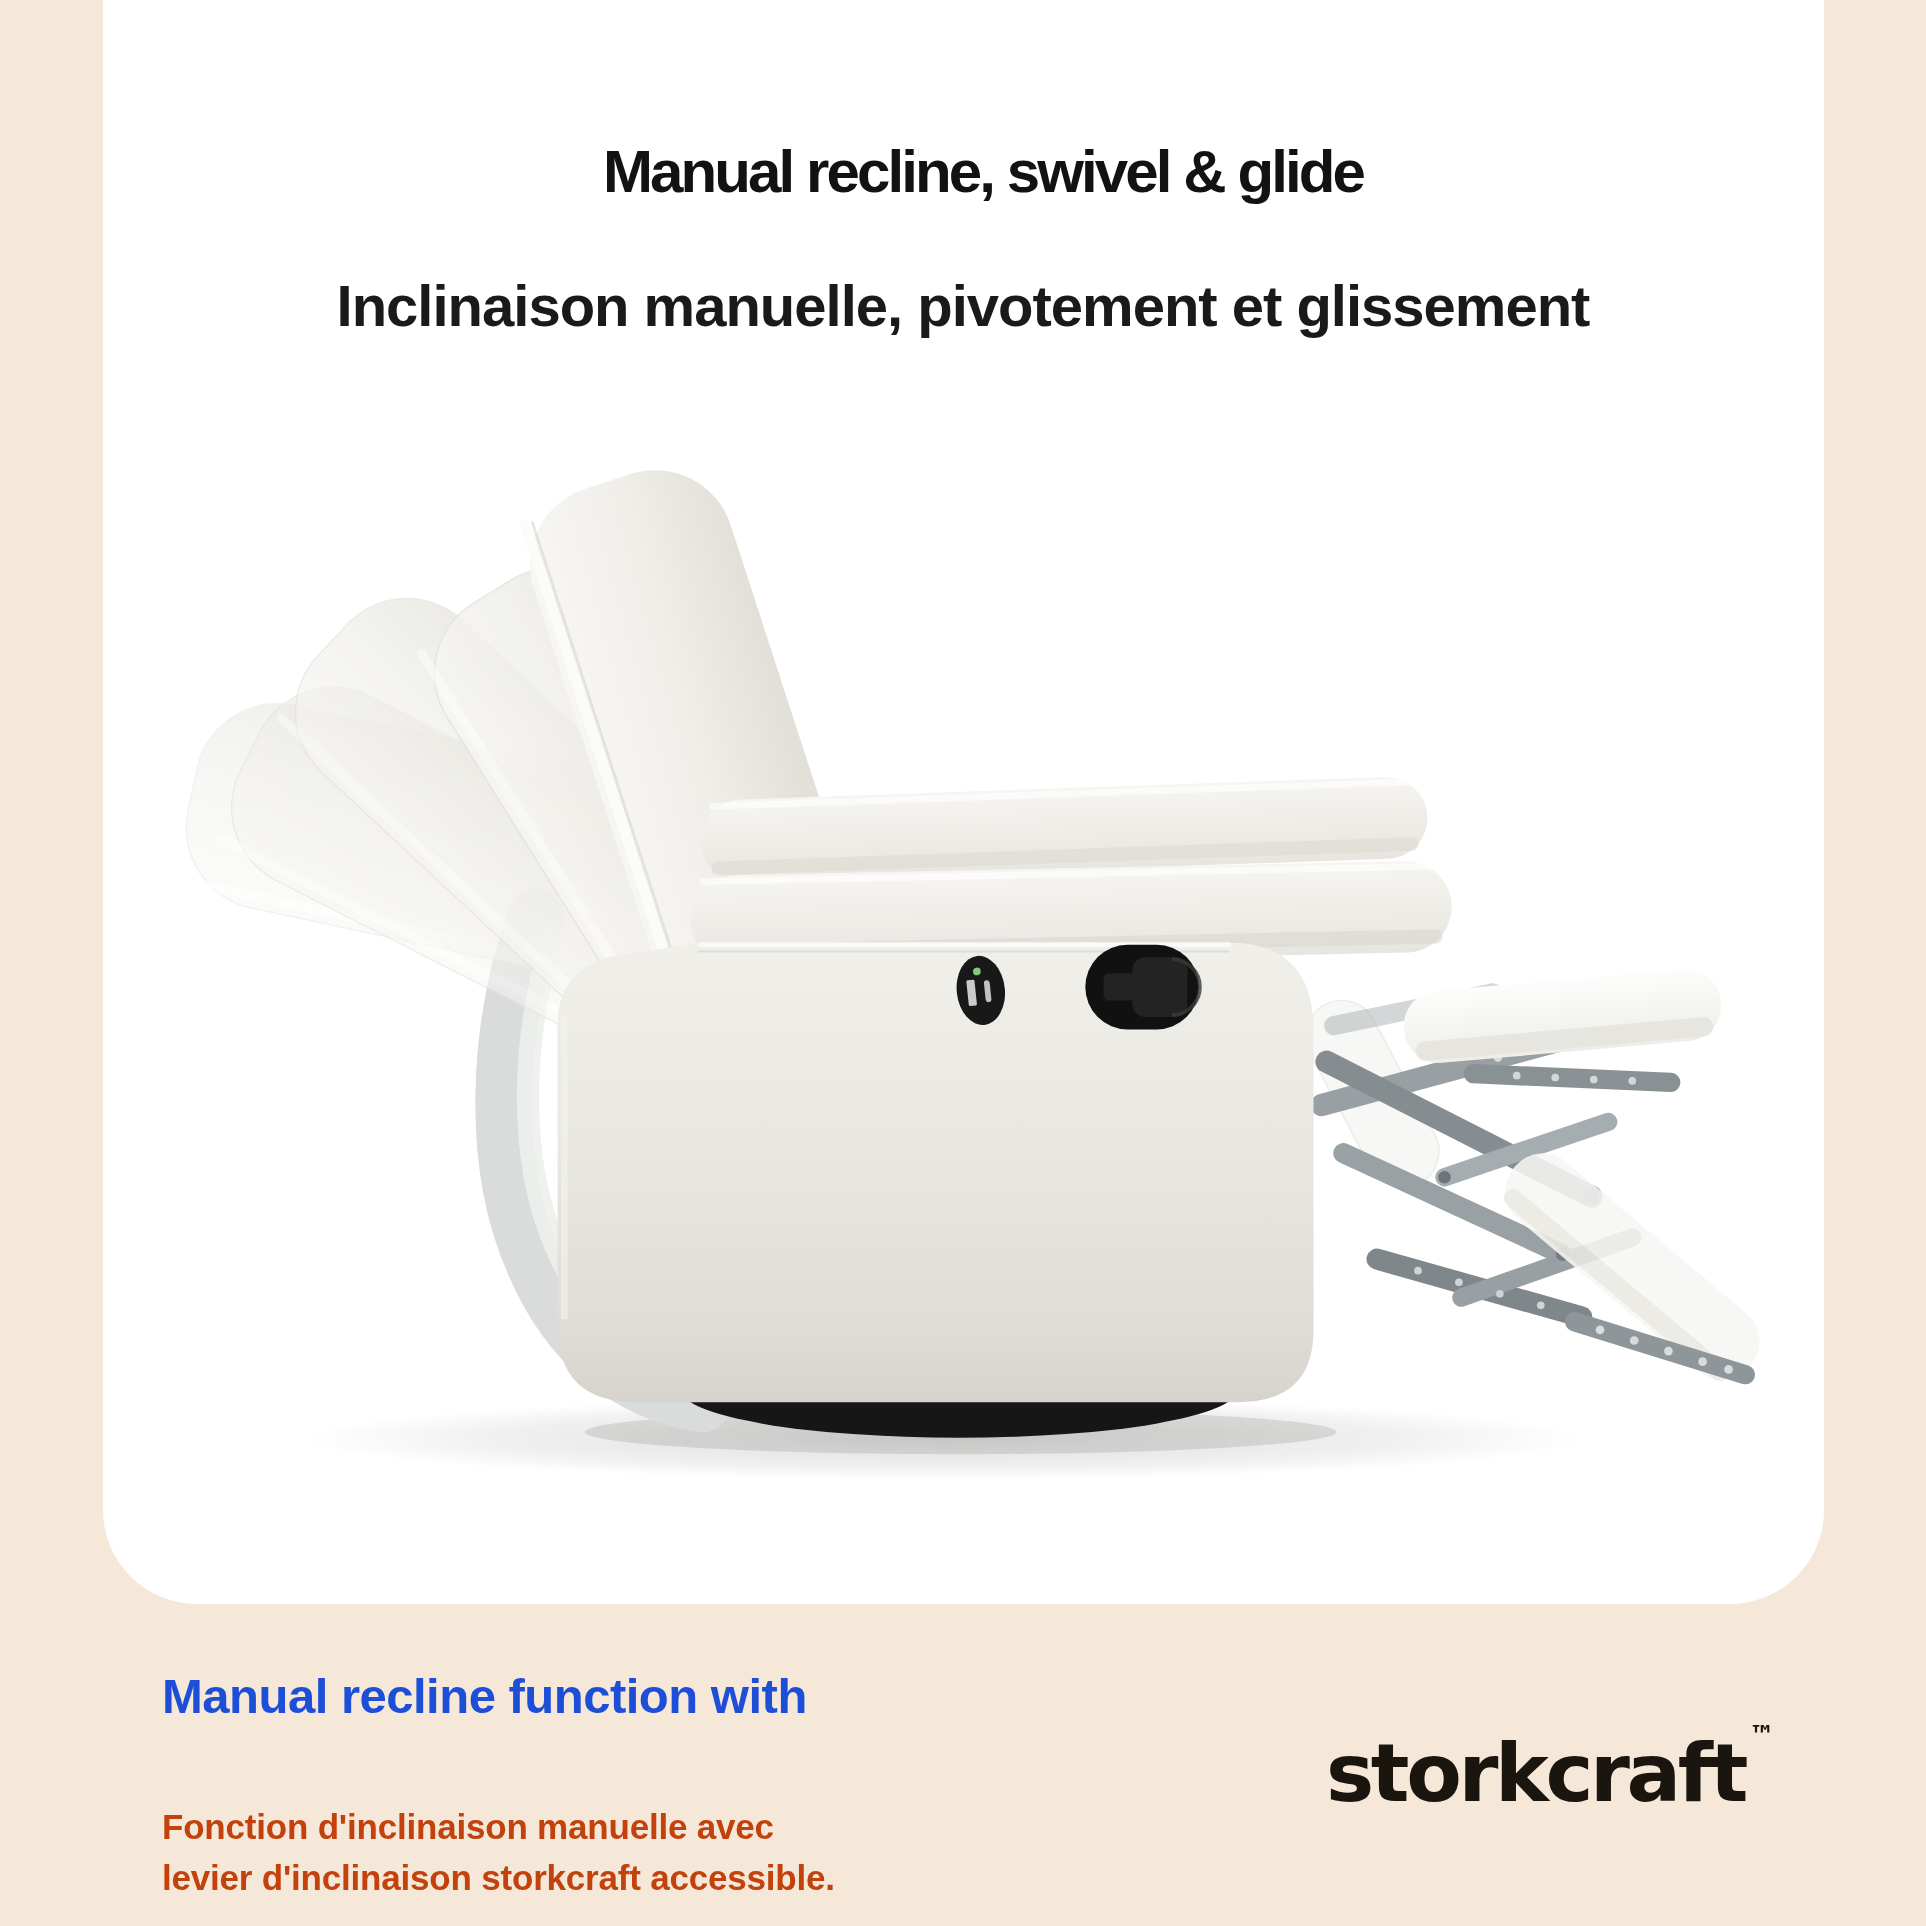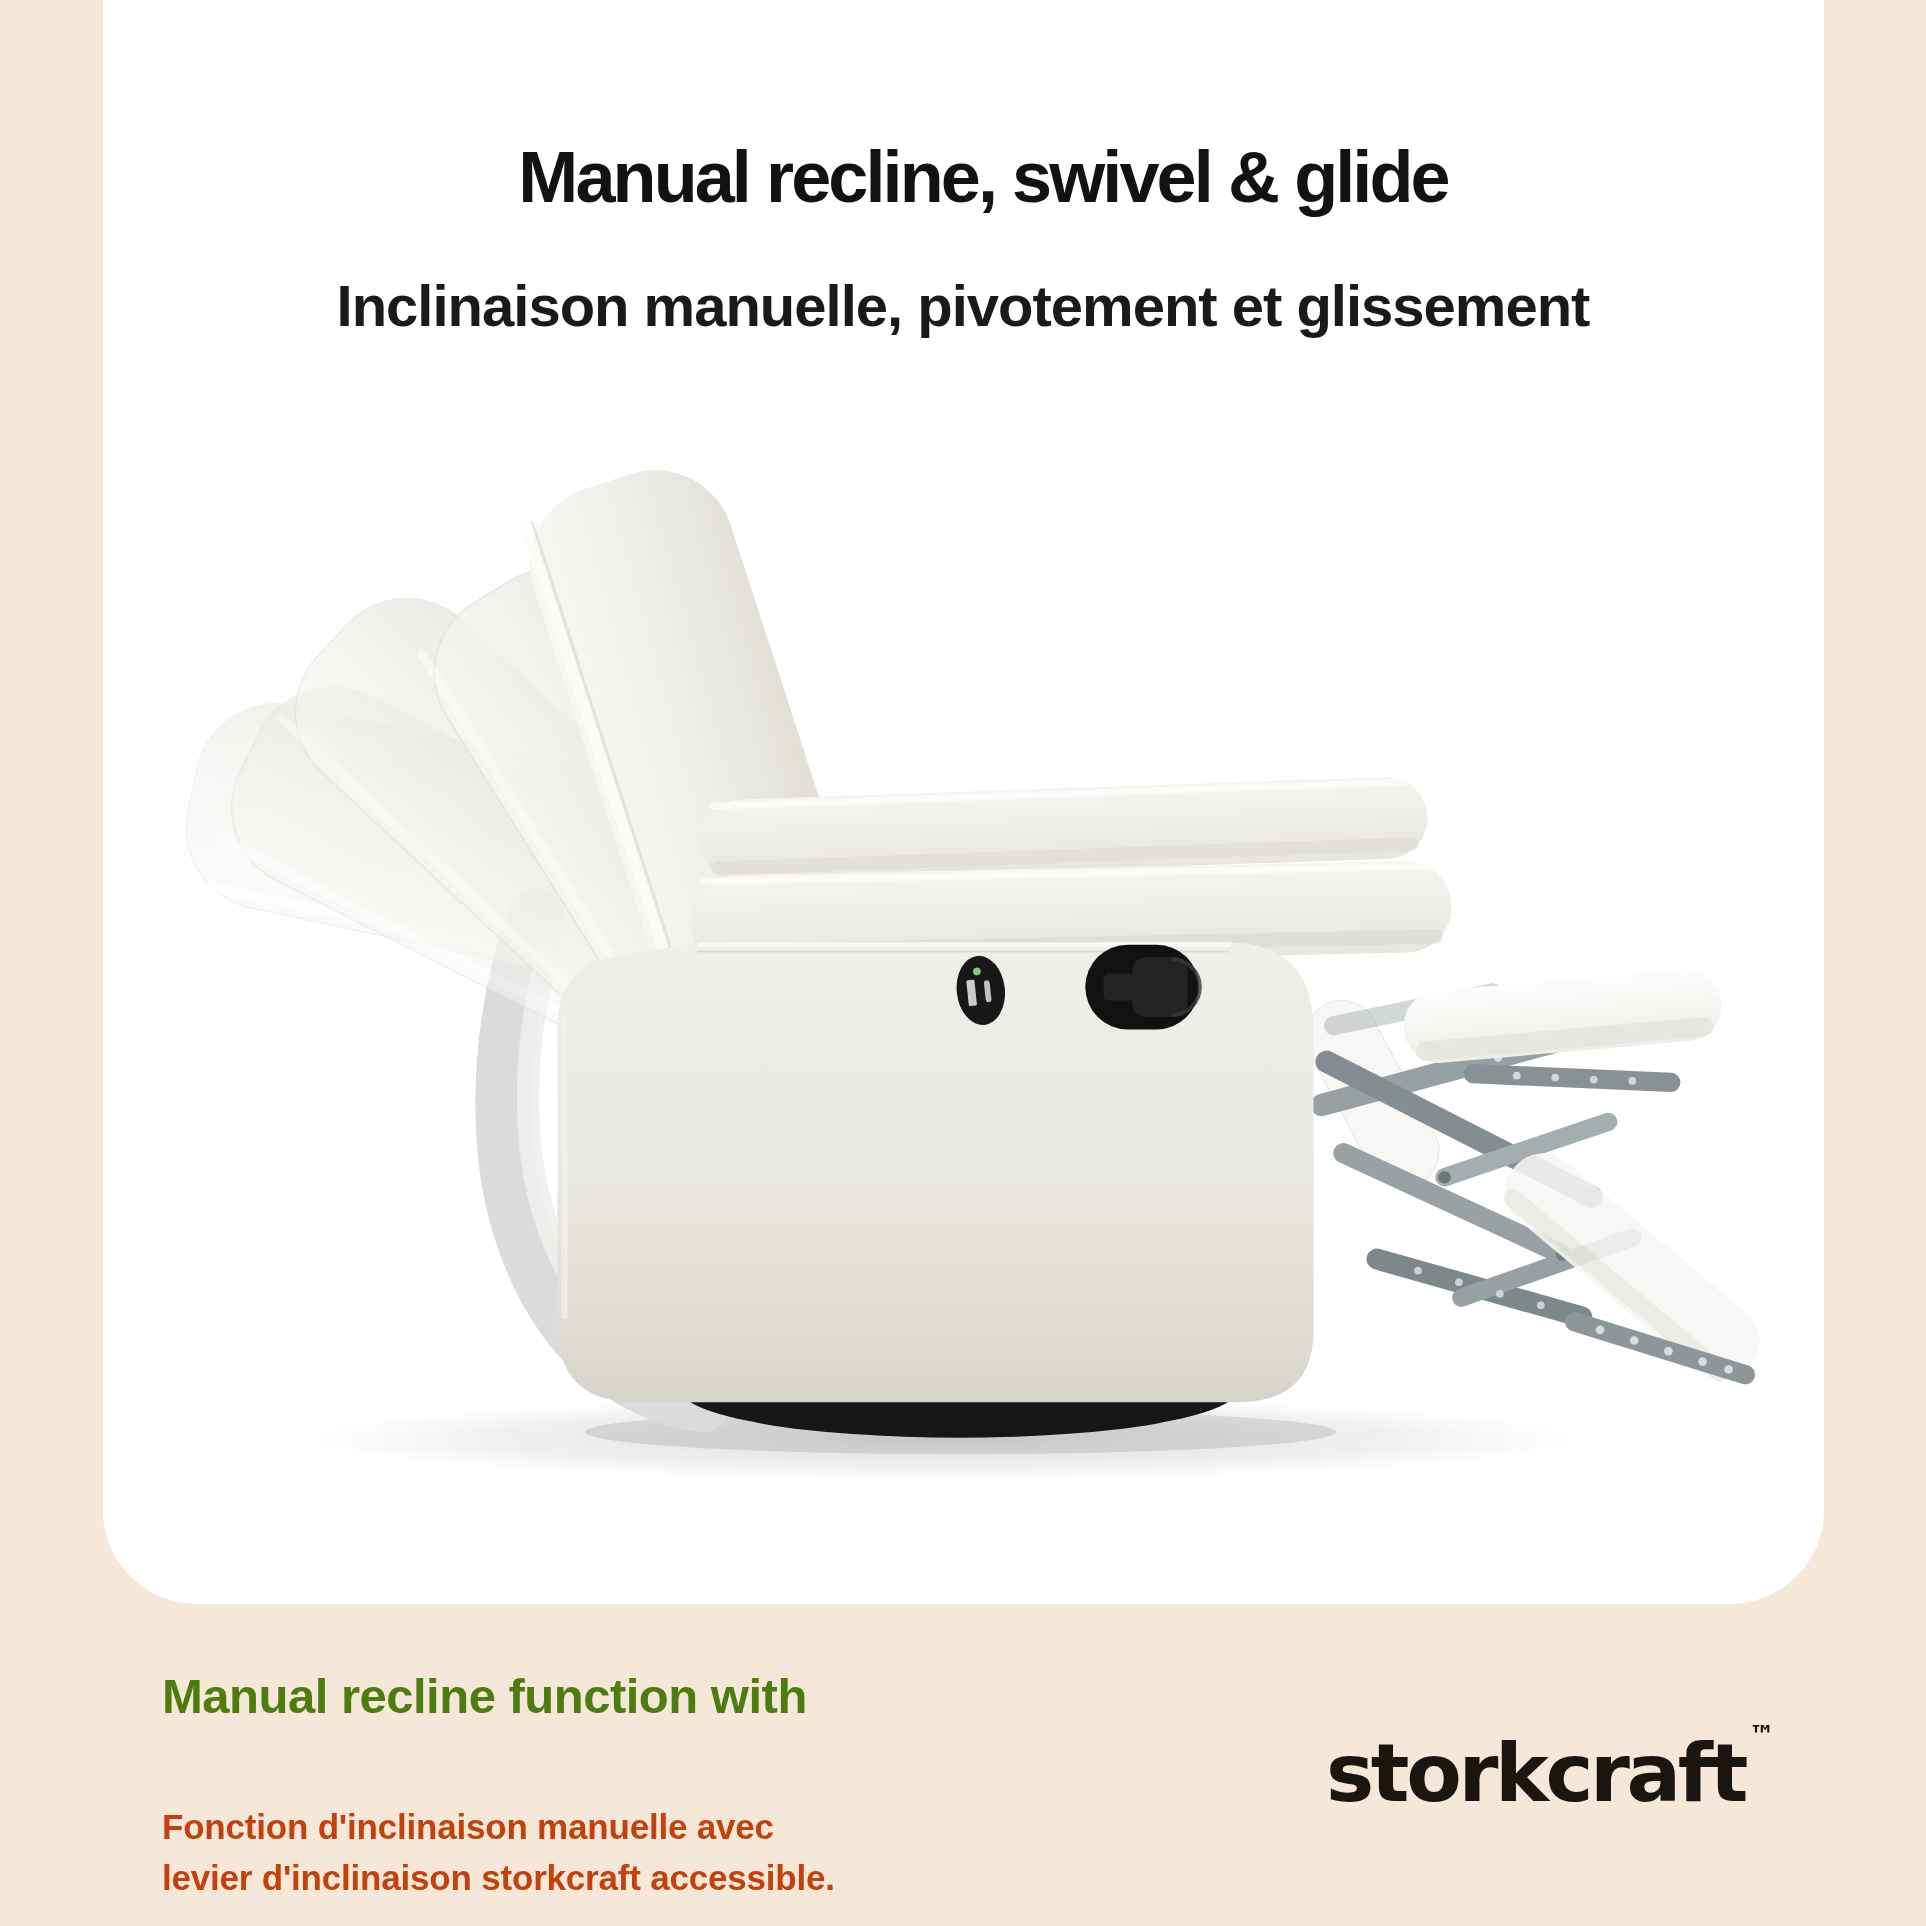--- a/index.html
+++ b/index.html
@@ -15,33 +15,33 @@
     background:var(--bg);
     font-family:"Liberation Sans",sans-serif;
   }
   .card{
     position:absolute;left:103px;top:0;width:1721px;height:1604px;
     background:var(--card);
     border-radius:0 0 94px 94px;
   }
   .headline{
     position:absolute;top:140px;left:0;width:1926px;text-align:center;
-    font-size:72px;line-height:1.05;font-weight:bold;letter-spacing:-2.9px;
+    font-size:60px;line-height:1.05;font-weight:bold;letter-spacing:-2.9px;
     color:var(--ink);margin:0;padding-left:40px;
   }
   .subhead{
     position:absolute;top:274px;left:0;width:1926px;text-align:center;
     font-size:58px;line-height:1.1;font-weight:700;letter-spacing:-1px;
     color:#1a1a1a;margin:0;
   }
   .product-svg{position:absolute;left:0;top:0;}
   .footer-en{
     position:absolute;left:162px;top:1662px;
     font-size:49px;font-weight:bold;letter-spacing:-0.5px;
-    color:#4d7c0f;line-height:1.4;margin:0;
+    color:#1d4ed8;line-height:1.4;margin:0;
   }
   .footer-fr{
     position:absolute;left:162px;top:1802px;
     font-size:35px;font-weight:bold;letter-spacing:-0.2px;
     color:#c2410c;line-height:1.45;margin:0;
   }
   .footer-en div,.footer-fr div{white-space:nowrap;}
   .brand{
     position:absolute;left:1238px;top:1720px;width:527px;text-align:right;
     font-family:"DejaVu Sans",sans-serif;

